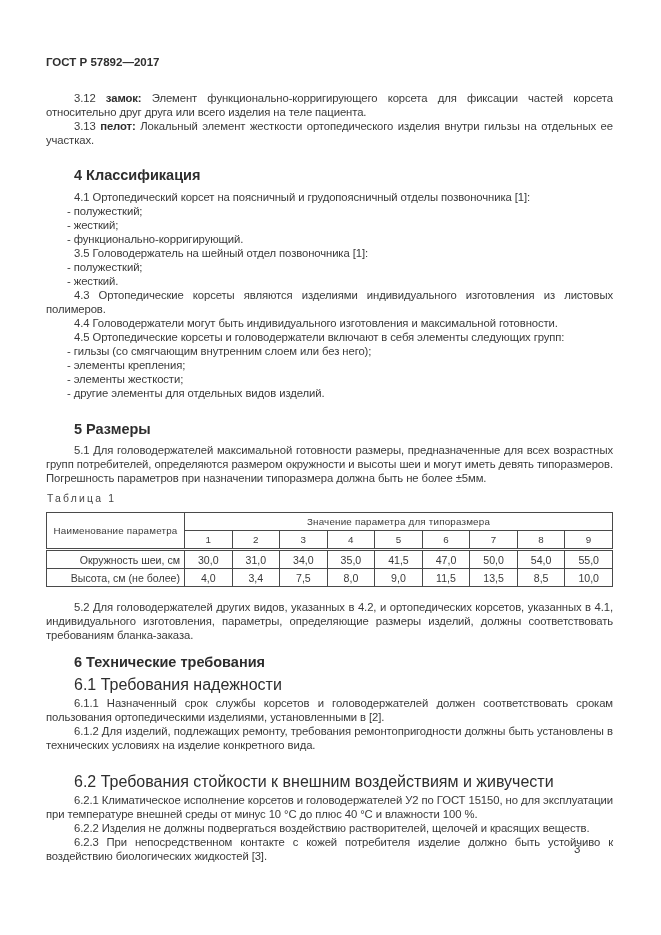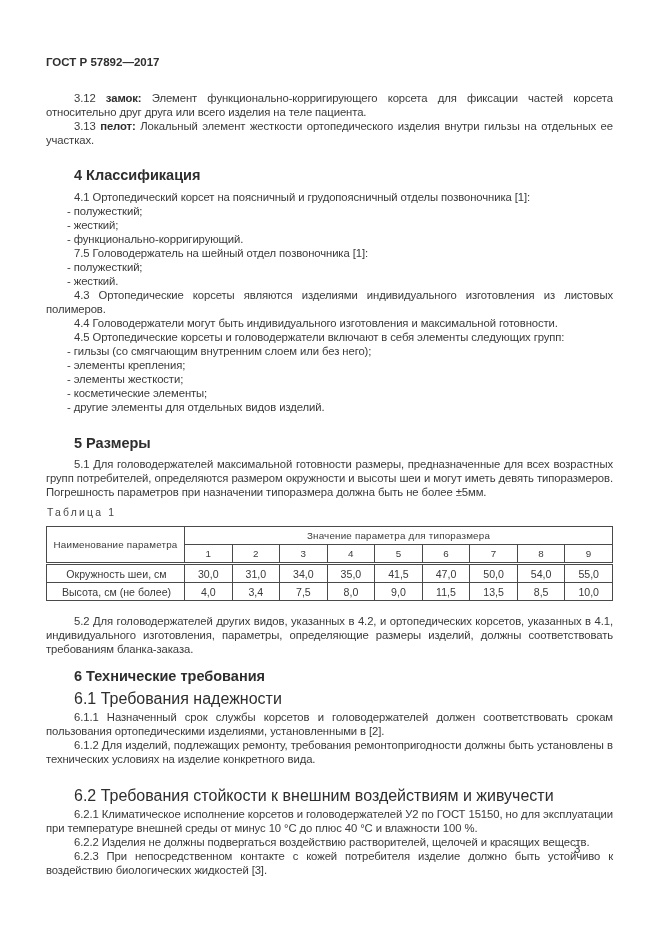--- a/index.html
+++ b/index.html
@@ -42,21 +42,21 @@
     letter-spacing:2.2px; color:#454545;
   }
   table.t1 {
     width:100%; border-collapse:collapse; table-layout:fixed;
     margin-top:7px; color:#3a3a3a;
   }
   table.t1 th, table.t1 td { border:1px solid #4a4a4a; font-weight:400; }
   table.t1 col.param-col { width:138px; }
   table.t1 thead th { font-size:9.8px; line-height:11px; padding:3px 4px; letter-spacing:.2px; text-align:center; }
   table.t1 tbody td { font-size:10.6px; line-height:12px; padding:2.5px 4px; text-align:center; }
-  table.t1 tbody td.row-name { text-align:center; padding-left:6px; }
+  table.t1 tbody td.row-name { text-align:right; padding-left:6px; }
   table.t1 tbody tr:first-child td { border-top:3px double #4a4a4a; }
   .p52 { margin-top:13px; }
   .page-num {
     position:absolute; top:843px; left:574px;
     font-size:11.5px; color:#3a3a3a;
   }
 </style>
 </head>
 <body>
 
@@ -66,30 +66,29 @@
 
   <p class="p"><span>3.12</span> <b>замок:</b> <span>Элемент функционально-корригирующего корсета для фиксации частей корсета относительно друг друга или всего изделия на теле пациента.</span></p>
   <p class="p"><span>3.13</span> <b>пелот:</b> <span>Локальный элемент жесткости ортопедического изделия внутри гильзы на отдельных ее участках.</span></p>
 
   <div class="h-section">4 Классификация</div>
 
   <p class="p">4.1 Ортопедический корсет на поясничный и грудопоясничный отделы позвоночника [1]:</p>
   <p class="li">- полужесткий;</p>
   <p class="li">- жесткий;</p>
   <p class="li">- функционально-корригирующий.</p>
-  <p class="p">7.5 Головодержатель на шейный отдел позвоночника [1]:</p>
+  <p class="p">3.5 Головодержатель на шейный отдел позвоночника [1]:</p>
   <p class="li">- полужесткий;</p>
   <p class="li">- жесткий.</p>
   <p class="p">4.3 Ортопедические корсеты являются изделиями индивидуального изготовления из листовых полимеров.</p>
   <p class="p">4.4 Головодержатели могут быть индивидуального изготовления и максимальной готовности.</p>
   <p class="p">4.5 Ортопедические корсеты и головодержатели включают в себя элементы следующих групп:</p>
   <p class="li">- гильзы (со смягчающим внутренним слоем или без него);</p>
   <p class="li">- элементы крепления;</p>
   <p class="li">- элементы жесткости;</p>
-  <p class="li">- косметические элементы;</p>
   <p class="li">- другие элементы для отдельных видов изделий.</p>
 
   <div class="h-section h5">5 Размеры</div>
 
   <p class="p">5.1 Для головодержателей максимальной готовности размеры, предназначенные для всех возрастных групп потребителей, определяются размером окружности и высоты шеи и могут иметь девять типоразмеров. Погрешность параметров при назначении типоразмера должна быть не более ±5мм.</p>
 
   <div class="table-label">Таблица 1</div>
 
   <table class="t1">
     <colgroup>

